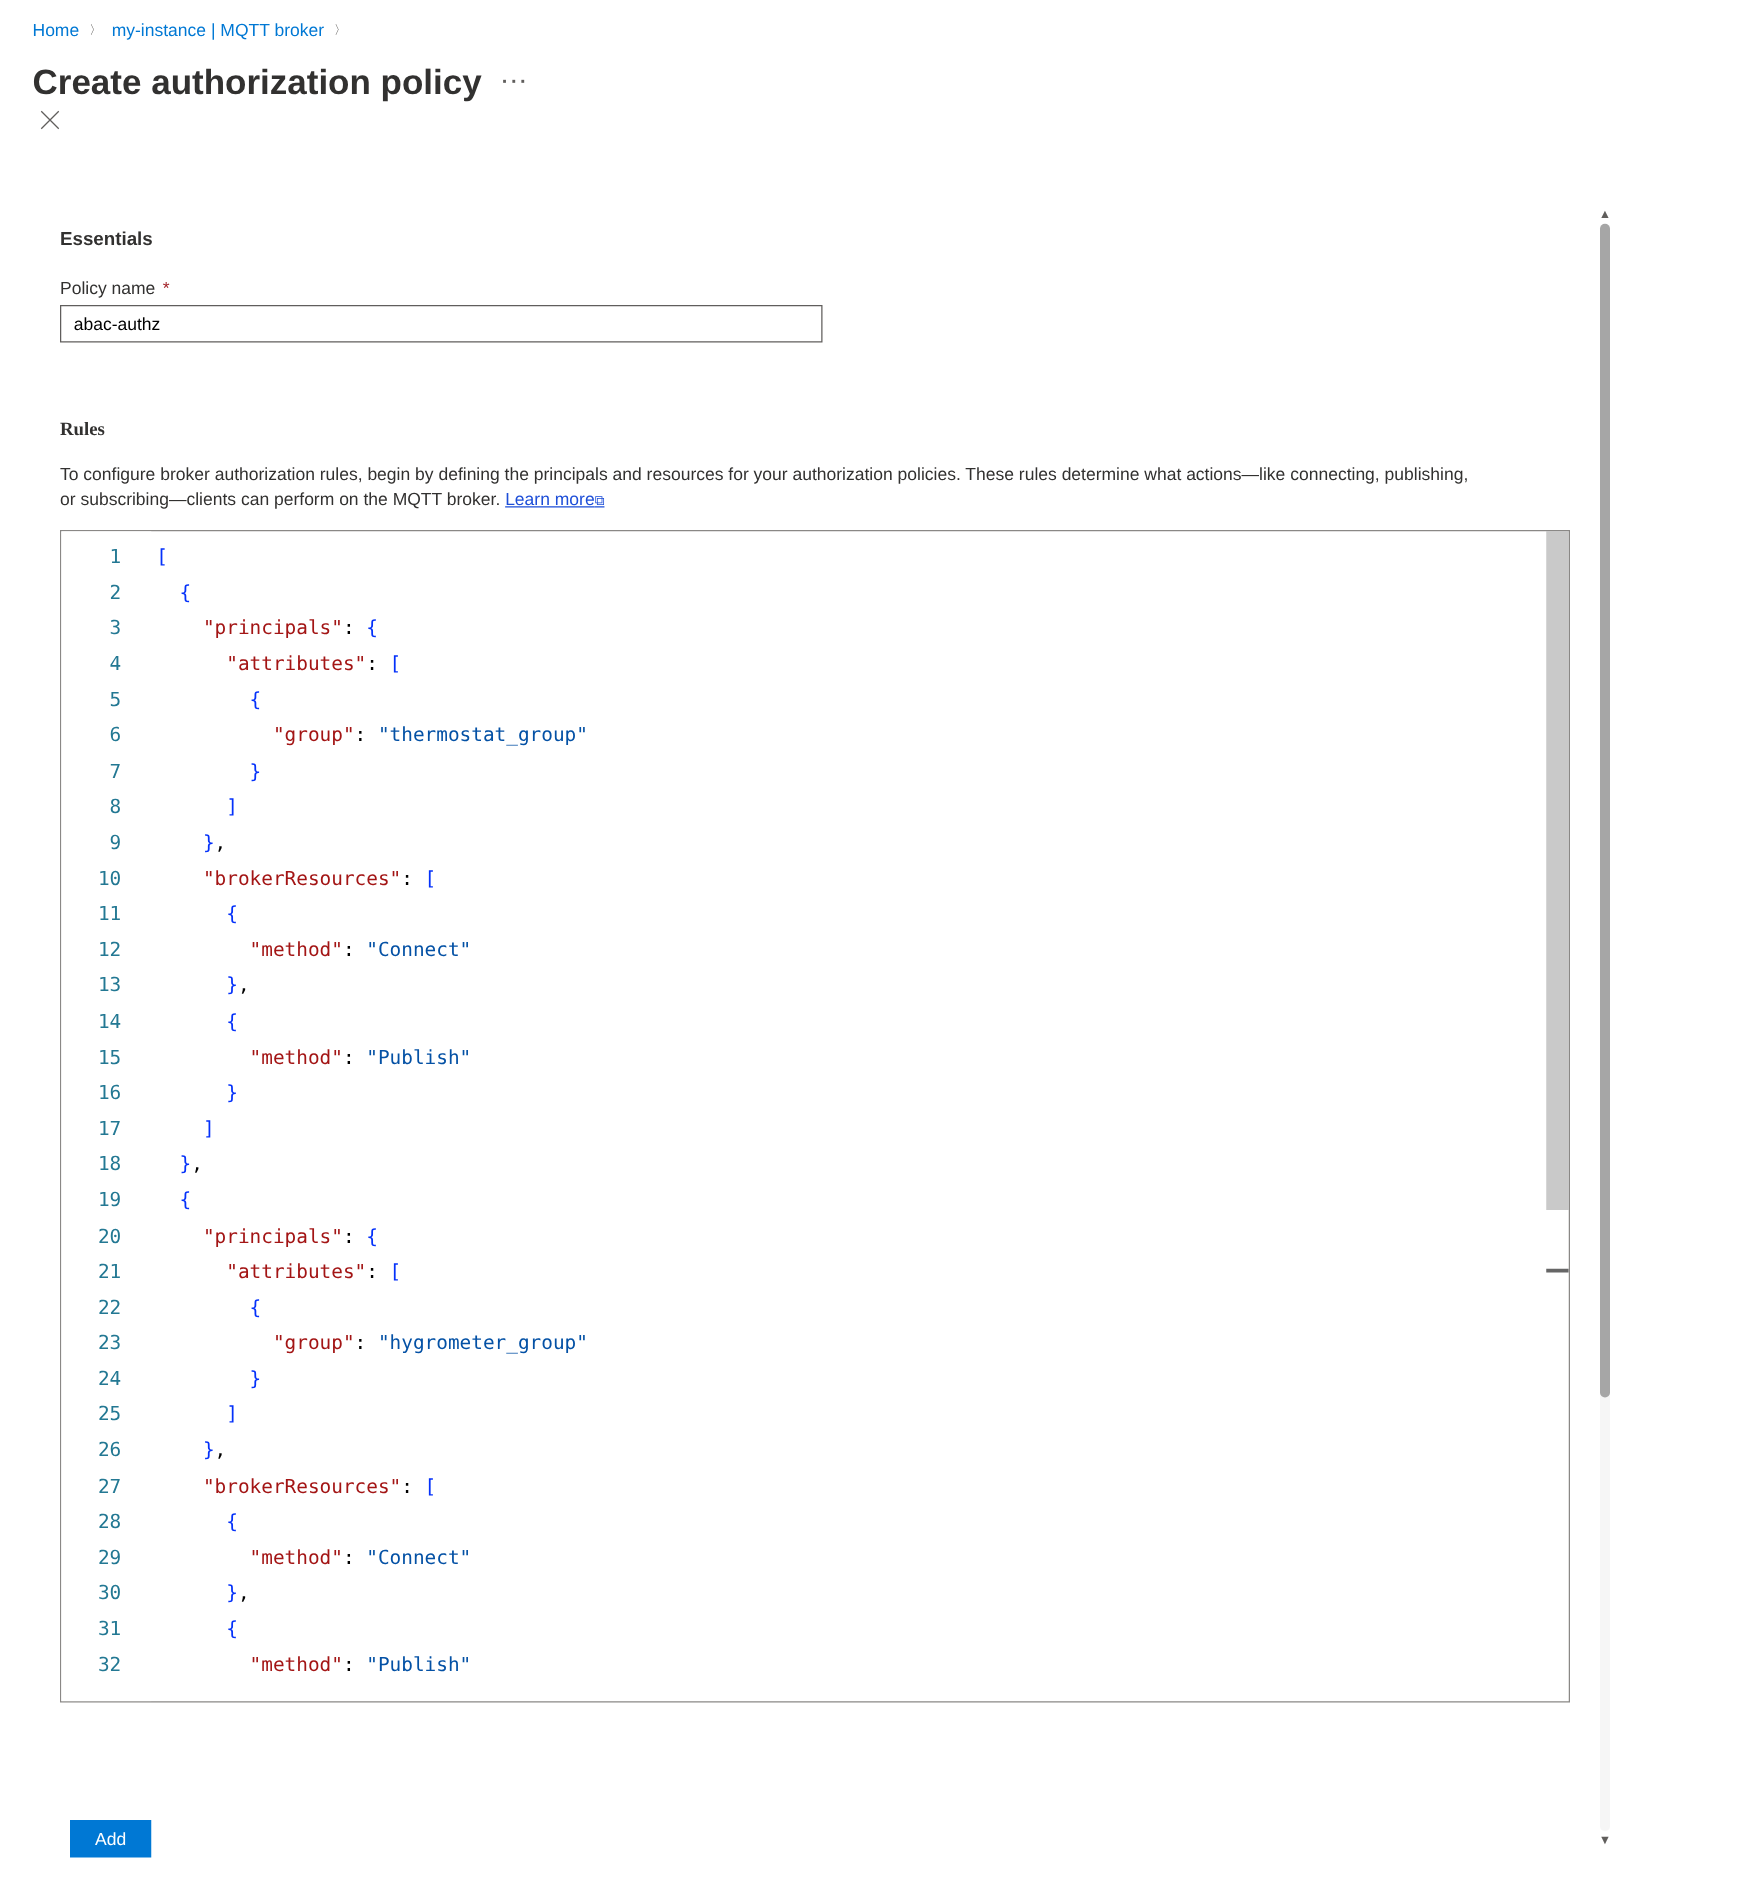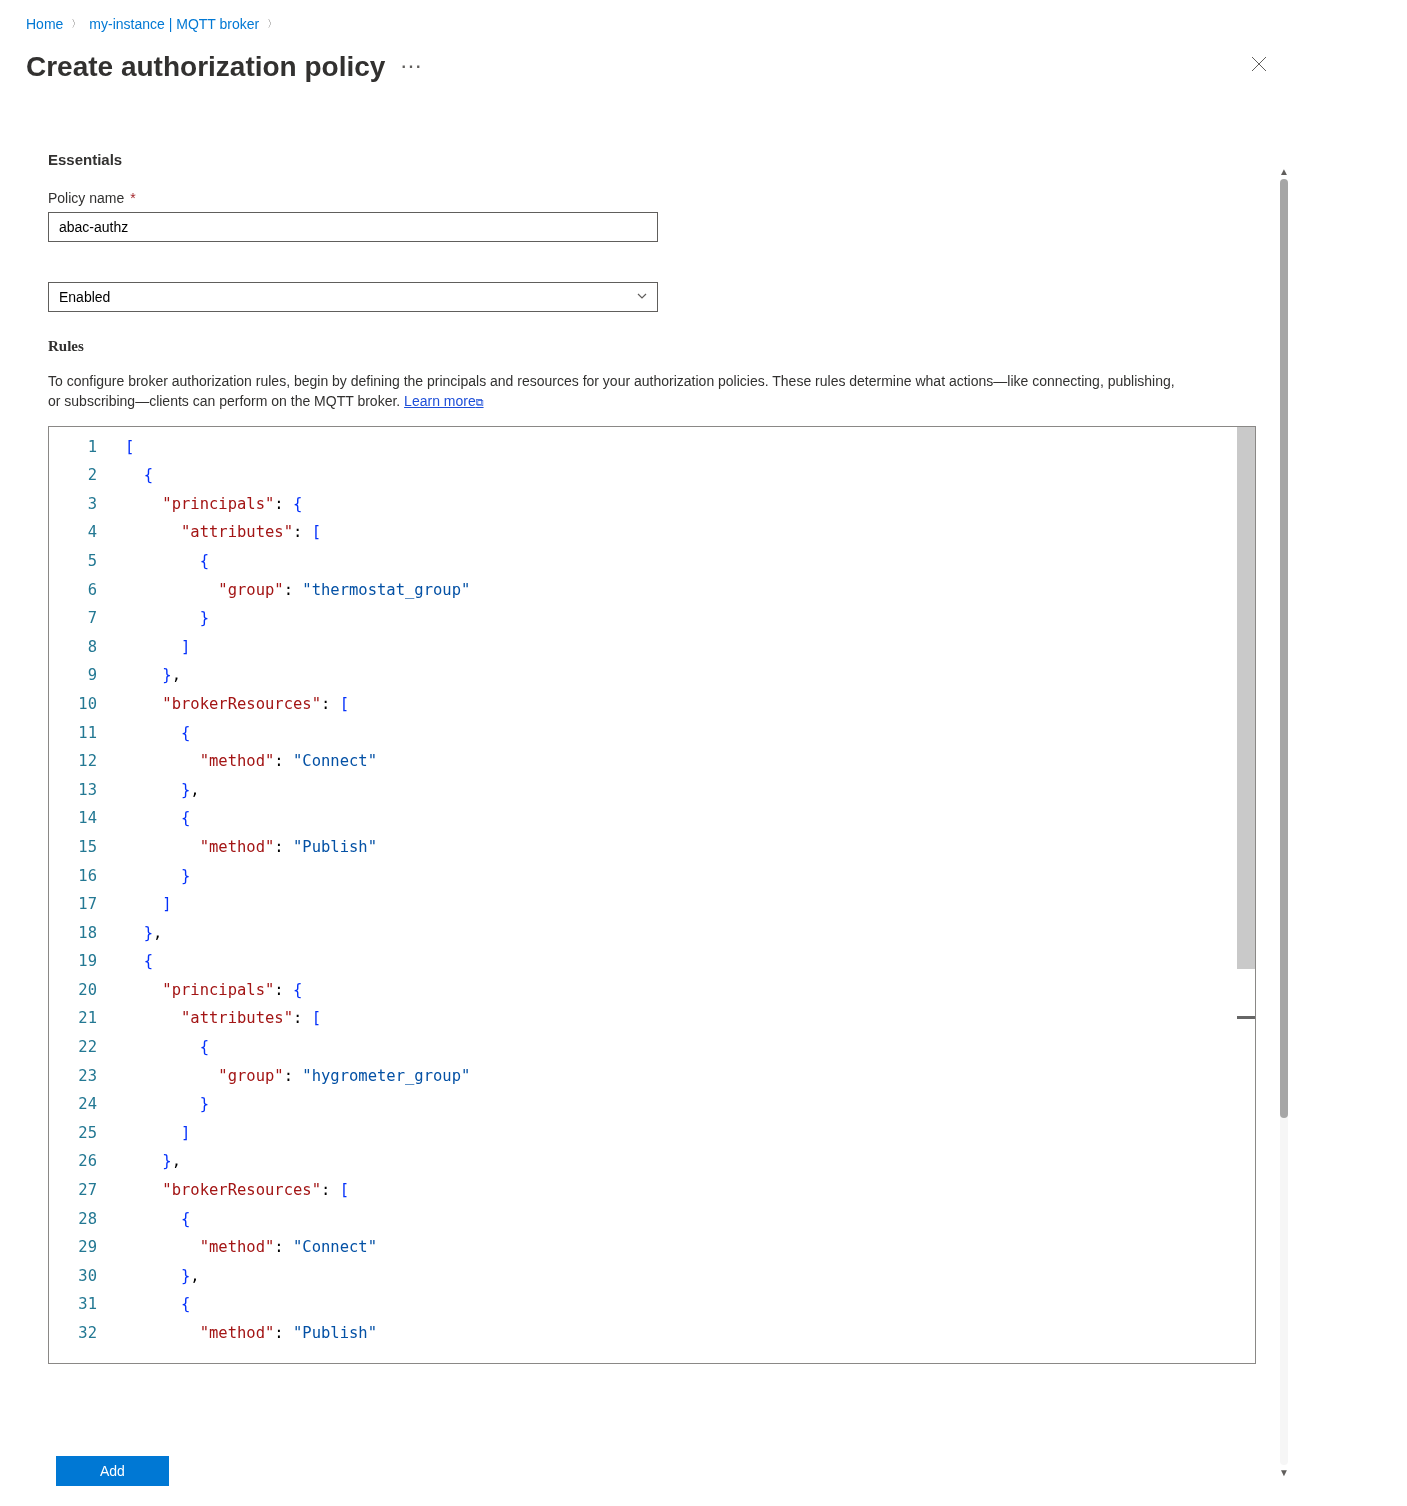--- a/index.html
+++ b/index.html
@@ -3,21 +3,21 @@
 <meta charset="utf-8">
 <style>
 * { box-sizing: border-box; margin: 0; padding: 0; }
 body { font-family: "Segoe UI", -apple-system, sans-serif; color: #323130; font-size: 14px; background: #fff; }
 .page { width: 1293px; height: 1506px; position: relative; padding: 16px 26px 0 26px; }
 
 .breadcrumb { font-size: 14px; color: #605e5c; display: flex; align-items: center; gap: 8px; padding-bottom: 18px; }
 .breadcrumb a { color: #0078d4; text-decoration: none; cursor: pointer; }
 .chev { font-size: 10px; color: #605e5c; }
 
-.header-row { display: flex; align-items: center; justify-content: space-between; padding-right: 0; }
+.header-row { display: flex; align-items: flex-start; justify-content: space-between; padding-right: 0; flex-direction: column; }
 .page-title { font-size: 28px; font-weight: 600; display: flex; align-items: center; gap: 16px; }
 .more-dots { font-size: 16px; color: #605e5c; cursor: pointer; letter-spacing: 2px; }
 .close-btn { font-size: 18px; color: #605e5c; cursor: pointer; background: none; border: none; padding: 6px; margin-right: -6px; }
 
 .content { padding: 0 22px; margin-top: 68px; position: relative; height: calc(100% - 160px); }
 
 .sect-title { font-weight: 600; font-size: 15px; margin-bottom: 22px; }
 .field-label { font-size: 14px; margin-bottom: 6px; display: flex; align-items: center; gap: 6px; }
 .req { color: #a4262c; }
 .info-icon { width: 14px; height: 14px; border: 1px solid #605e5c; border-radius: 50%; display: inline-flex; align-items: center; justify-content: center; font-size: 10px; font-style: italic; font-family: Georgia, serif; color: #605e5c; }
@@ -43,21 +43,21 @@
 .ed-scroll { position: absolute; right: 0; top: 0; width: 18px; height: 100%; }
 .ed-scroll-thumb { background: rgba(100,100,100,0.35); width: 100%; }
 .ed-scroll-mark { position: absolute; right: 0; width: 18px; height: 3px; background: #666; }
 
 .outer-scroll { position: absolute; right: 2px; top: 166px; width: 14px; height: 1312px; display:flex; flex-direction:column; align-items:center; justify-content:space-between; }
 .outer-scroll .arrow { font-size: 10px; color: #605e5c; }
 .outer-scroll .track { flex:1; width: 8px; background: rgba(100,100,100,0.06); position: relative; margin: 2px 0; border-radius: 4px; }
 .outer-scroll .thumb { width: 8px; background: rgba(100,100,100,0.55); border-radius: 4px; position: absolute; top:0; }
 
 .footer { position: absolute; left: 56px; bottom: 20px; }
-.add-btn { background: #0078d4; color: #fff; border: none; padding: 7px 44px; font-size: 14px; cursor: pointer; font-family: inherit; }
+.add-btn { background: #0078d4; color: #fff; border: none; padding: 7px 20px; font-size: 14px; cursor: pointer; font-family: inherit; }
 </style>
 </head>
 <body>
 
 <div class="page">
   <nav class="breadcrumb">
     <a>Home</a>
     <span class="chev">〉</span>
     <a>my-instance | MQTT broker</a>
     <span class="chev">〉</span>
@@ -79,28 +79,20 @@
     <div class="sect-title">Essentials</div>
 
     <div class="field-label">
       <span>Policy name</span>
       <span class="req">*</span>
     </div>
     <input class="text-input" type="text" value="abac-authz" style="">
 
     <div style="height:36px"></div>
 
-    <div class="select-wrap">
-      <button class="select-input">Enabled</button>
-      <span class="select-caret">
-        <svg width="12" height="12" viewBox="0 0 12 12">
-            <path d="M2 4 L6 8 L10 4" stroke="#605e5c" stroke-width="1.2" fill="none"></path>
-          </svg>
-      </span>
-    </div>
 
     <div class="rules-title">Rules</div>
     <div class="rules-desc">
       <span>To configure broker authorization rules, begin by defining the principals and resources for your authorization policies. These rules determine what actions—like connecting, publishing, or subscribing—clients can perform on the MQTT broker. </span><a class="learn-link"><span>Learn more</span><span class="ext-icon">⧉</span></a>
     </div>
 
     <div class="editor">
       <div class="gutter" id="gutter">
           <div>1</div>
           <div>2</div>

